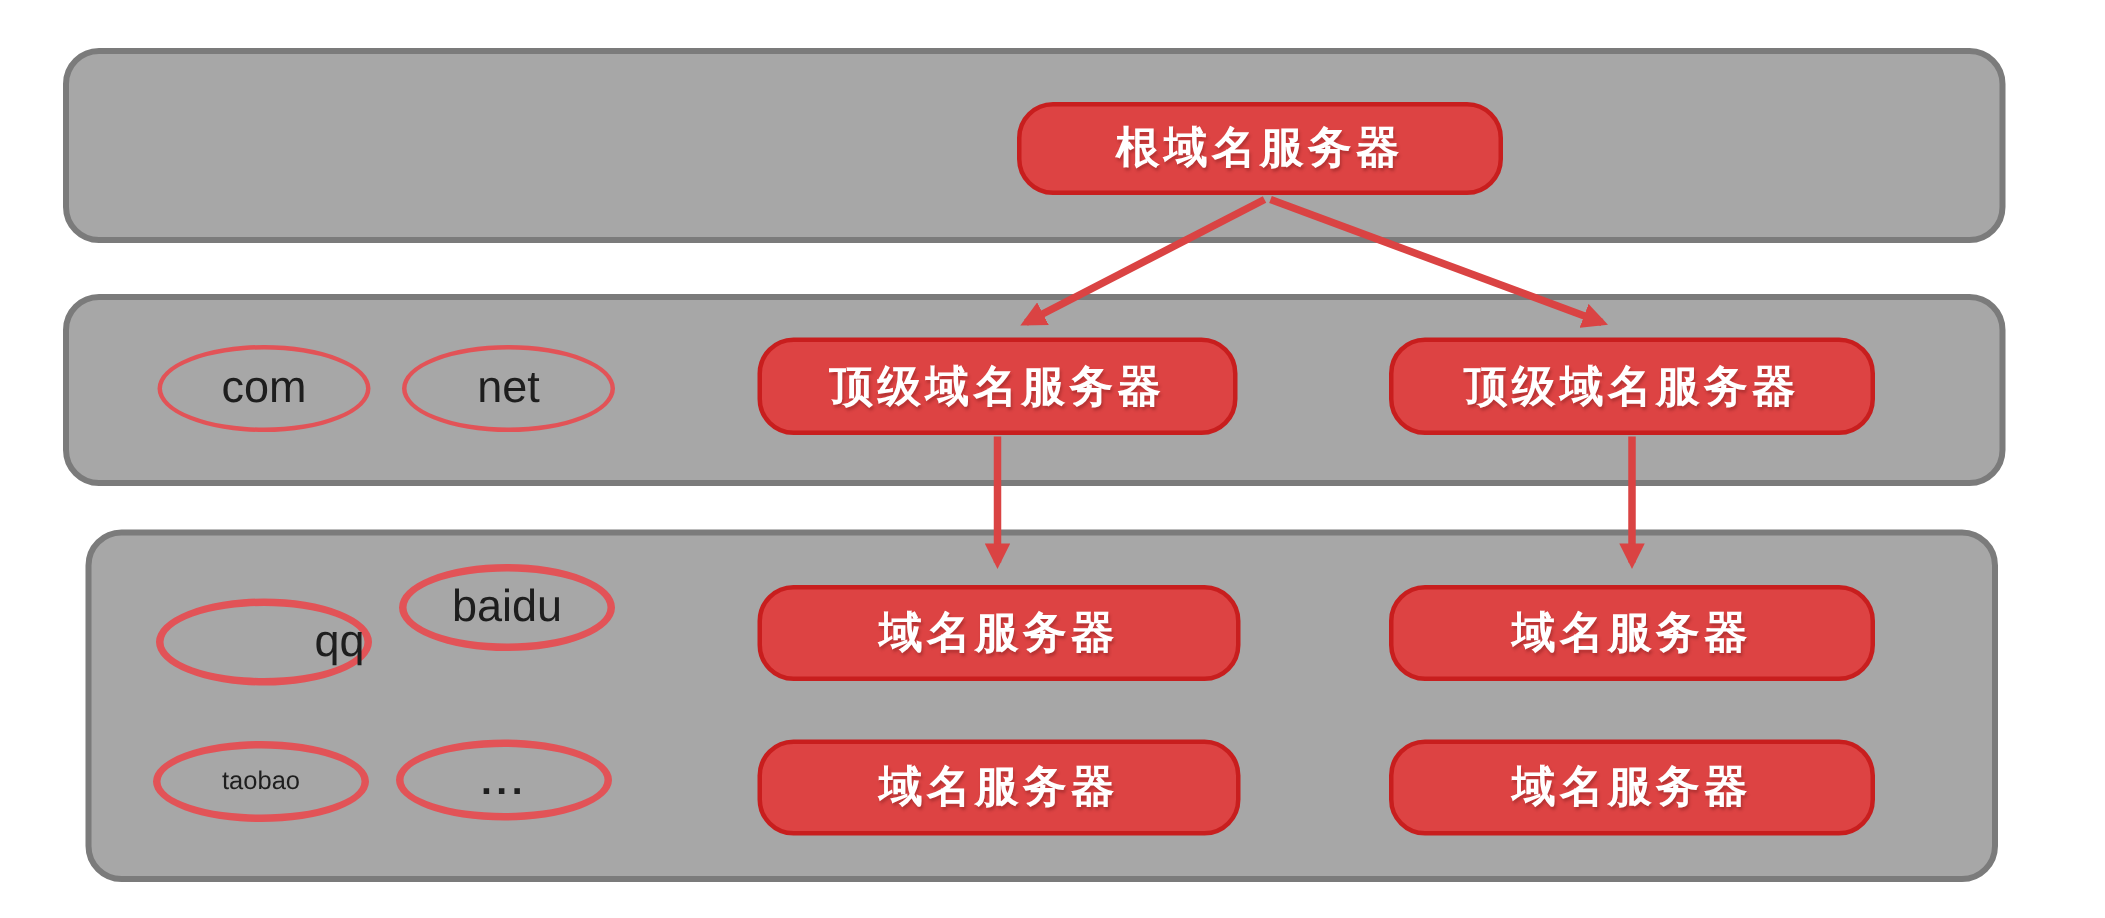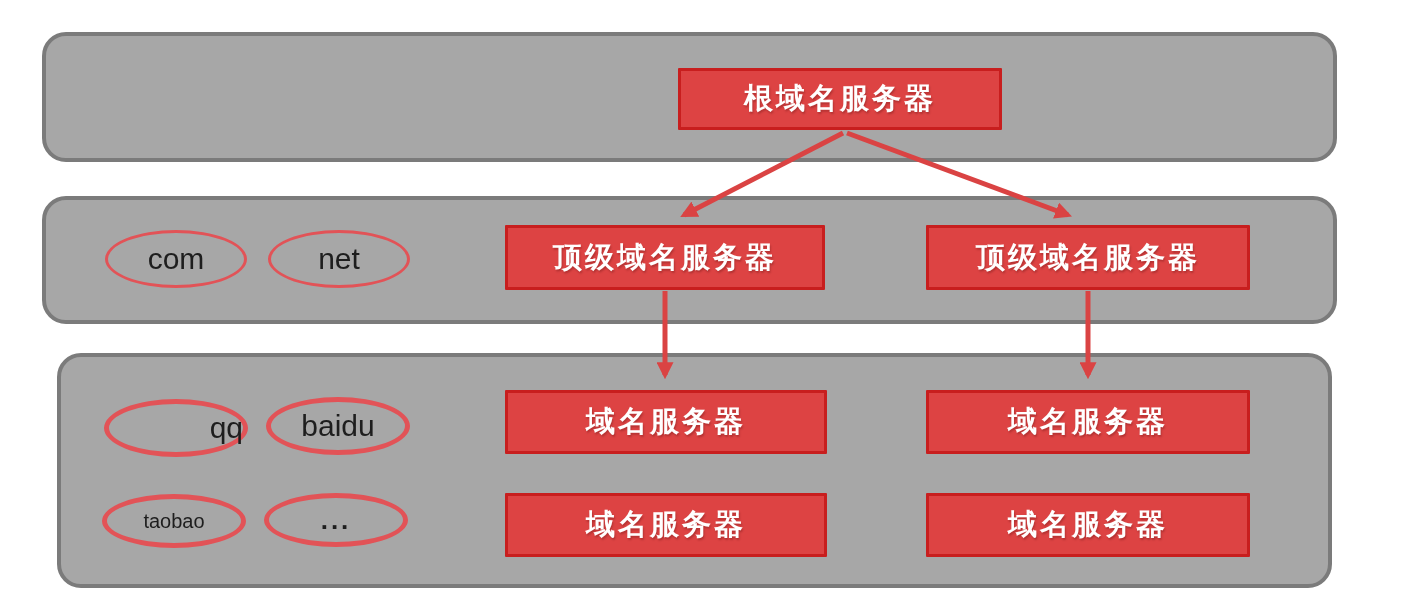--- a/index.html
+++ b/index.html
@@ -37,21 +37,21 @@
     left:0; top:0;
     width:1403px; height:612px;
   }
   .arrows line{stroke:var(--arrow); stroke-width:5;}
   .arrows marker path{fill:var(--arrow);}
 
   .node{
     position:absolute;
     background:var(--node-fill);
     border:3px solid var(--node-border);
-    border-radius:1px;
+    border-radius:24px;
     display:flex;
     align-items:center;
     justify-content:center;
   }
   .node .node-label{
     color:var(--text-light);
     font-weight:bold;
     font-size:29px;
     letter-spacing:3px;
     text-shadow:1px 2px 2px rgba(60,0,0,0.25);
@@ -75,24 +75,24 @@
   }
   .oval .oval-label{
     color:var(--text-dark);
     font-size:30px;
     white-space:nowrap;
   }
   .oval-thick{border-width:5px;}
   .oval-com    {left:105px; top:230px; width:142px; height:58px;}
   .oval-net    {left:268px; top:230px; width:142px; height:58px;}
   .oval-qq     {left:104px; top:399px; width:144px; height:58px;justify-content:flex-end;}
-  .oval-baidu  {left:266px; top:397px; width:144px; height:58px;}
+  .oval-baidu  {left:266px; top:376px; width:144px; height:58px;}
   .oval-taobao {left:102px; top:494px; width:144px; height:54px;}
   .oval-dots   {left:264px; top:493px; width:144px; height:54px;}
-  .oval-taobao .oval-label{font-size:20px;}
+  .oval-taobao .oval-label{font-size:17px;}
   .oval-dots .oval-label{font-size:26px; font-weight:bold; letter-spacing:3px;}
 </style>
 </head>
 <body>
 
 <div class="stage">
 
   <div class="band band-root"></div>
   <div class="band band-tld"></div>
   <div class="band band-domain"></div>

